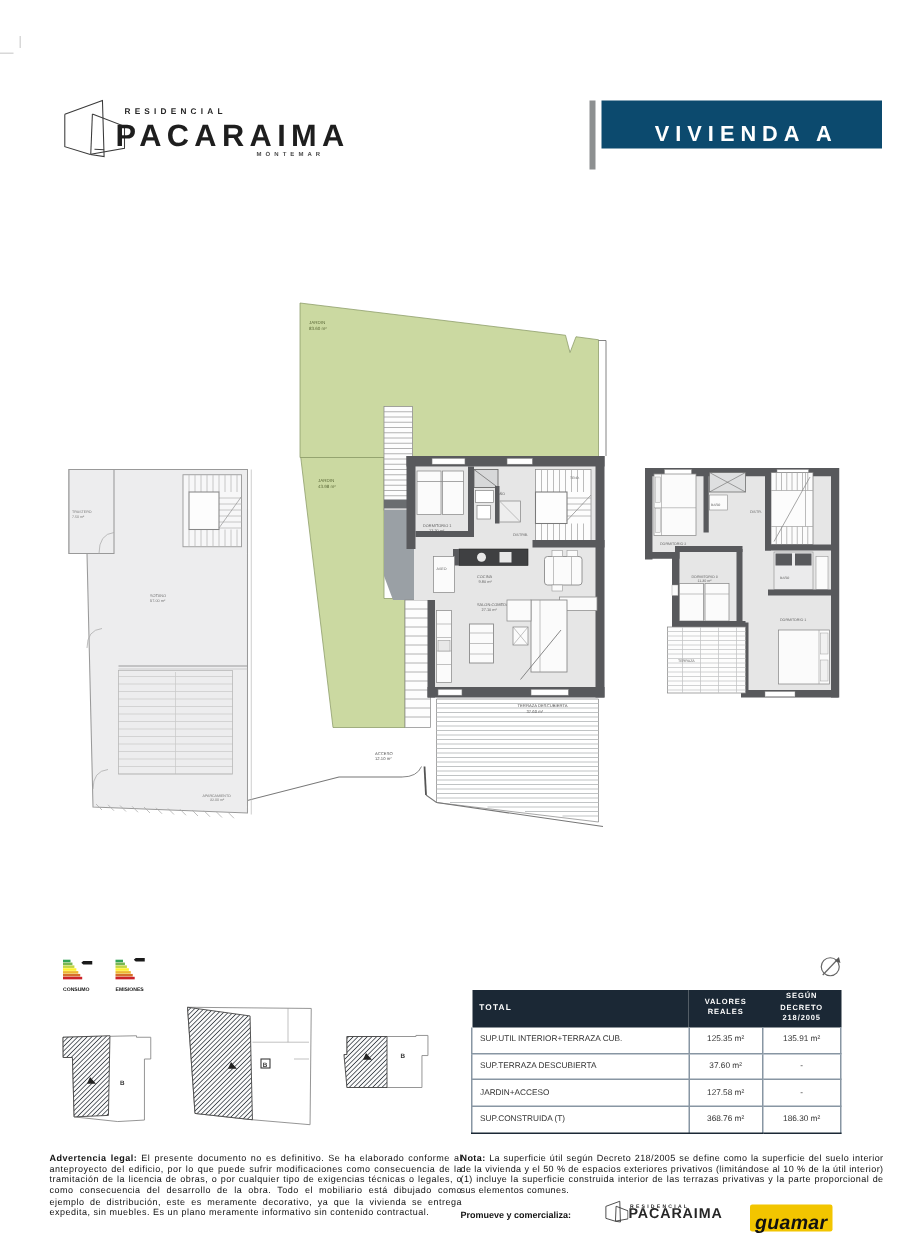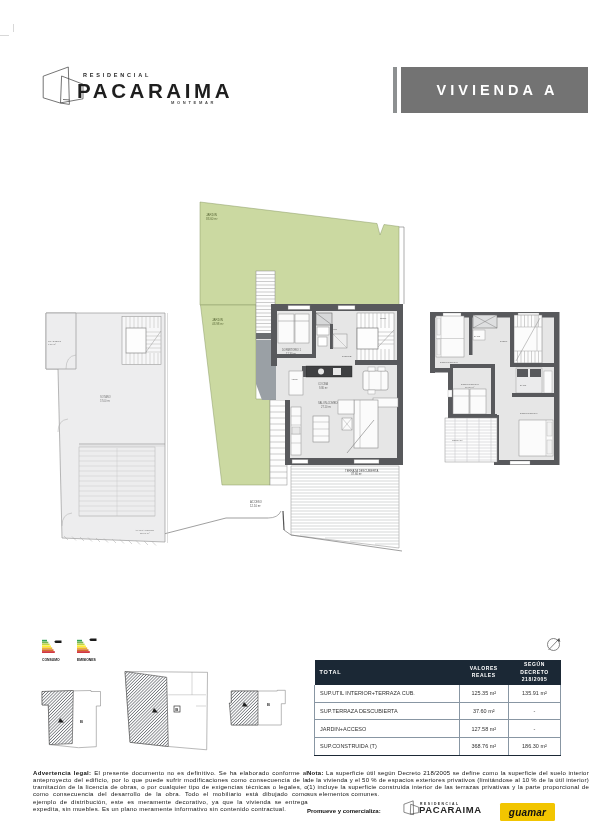--- a/index.html
+++ b/index.html
@@ -28,21 +28,21 @@
 
   <div class="abs" style="left:45px;top:10px;font-size:5.5px;letter-spacing:2.8px;color:#262626;font-weight:bold;">RESIDENCIAL</div>
 
   <div class="abs" style="left:39px;top:17px;font-size:20.5px;letter-spacing:3.6px;color:#1e1e1e;font-weight:600;">PACARAIMA</div>
 
   <div class="abs" style="left:133px;top:37.5px;font-size:4px;letter-spacing:2.7px;color:#4a4a4a;font-weight:bold;">MONTEMAR</div>
 </div>
 
 <div class="abs" style="left:393px;top:43px;width:4px;height:46px;background:#8d9091;"></div>
 
-<div class="abs" style="left:401px;top:43px;width:187px;height:46px;background:#737373;color:#fff;">
+<div class="abs" style="left:401px;top:43px;width:187px;height:32px;background:#0c4a6e;color:#fff;">
   <div class="abs" style="left:3px;top:15px;width:187px;text-align:center;font-size:14.5px;letter-spacing:4px;font-weight:bold;">VIVIENDA A</div>
 </div>
 
 <svg class="abs" style="left:95px;top:170px;" width="315" height="365" viewBox="95 170 315 365">
 
   <polygon points="200,178 377,199.5 380,211 384,200.5 399,202.5 399,281 200,281" fill="#cbd9a1" stroke="#8a9a66" stroke-width="0.5"></polygon>
 
   <polygon points="200.5,281 256,281 256,375 270,375 270,461 222,461" fill="#cbd9a1" stroke="#8a9a66" stroke-width="0.5"></polygon>
 
   <text x="206" y="192" font-size="3" fill="#5d6b3a">JARDIN</text>
@@ -613,19 +613,19 @@
       <path d="M40.2,52.2 L40.2,73.8 L57.2,79"></path>
       <path d="M58.6,52 L57.5,78.9"></path>
       <path d="M58.6,52 L80,60.2 L80,74.8 L57.5,78.9"></path>
     </g>
   </svg>
   <div class="abs" style="left:18px;top:3px;font-size:3.4px;letter-spacing:1.5px;color:#262626;font-weight:bold;">RESIDENCIAL</div>
   <div class="abs" style="left:17px;top:5px;font-size:9.5px;letter-spacing:0.6px;color:#262626;font-weight:bold;">PACARAIMA</div>
 </div>
 
 <div class="abs" style="left:500px;top:779px;width:55px;height:18px;background:#f2c500;border-radius:1.5px;">
-  <div class="abs" style="left:0;top:3.5px;width:55px;text-align:center;font-size:10px;font-weight:bold;font-style:italic;color:#111;letter-spacing:0.2px;">guamar</div>
+  <div class="abs" style="left:0;top:3.5px;width:55px;text-align:center;font-size:13px;font-weight:bold;font-style:italic;color:#111;letter-spacing:0.2px;">guamar</div>
 </div>
 
 <div class="abs" style="left:588px;top:820px;width:12px;height:1px;background:#d8d8d8;"></div>
 <div class="abs" style="left:586px;top:822px;width:1px;height:14px;background:#d8d8d8;"></div>
 
 </div>
 
 </body></html>

